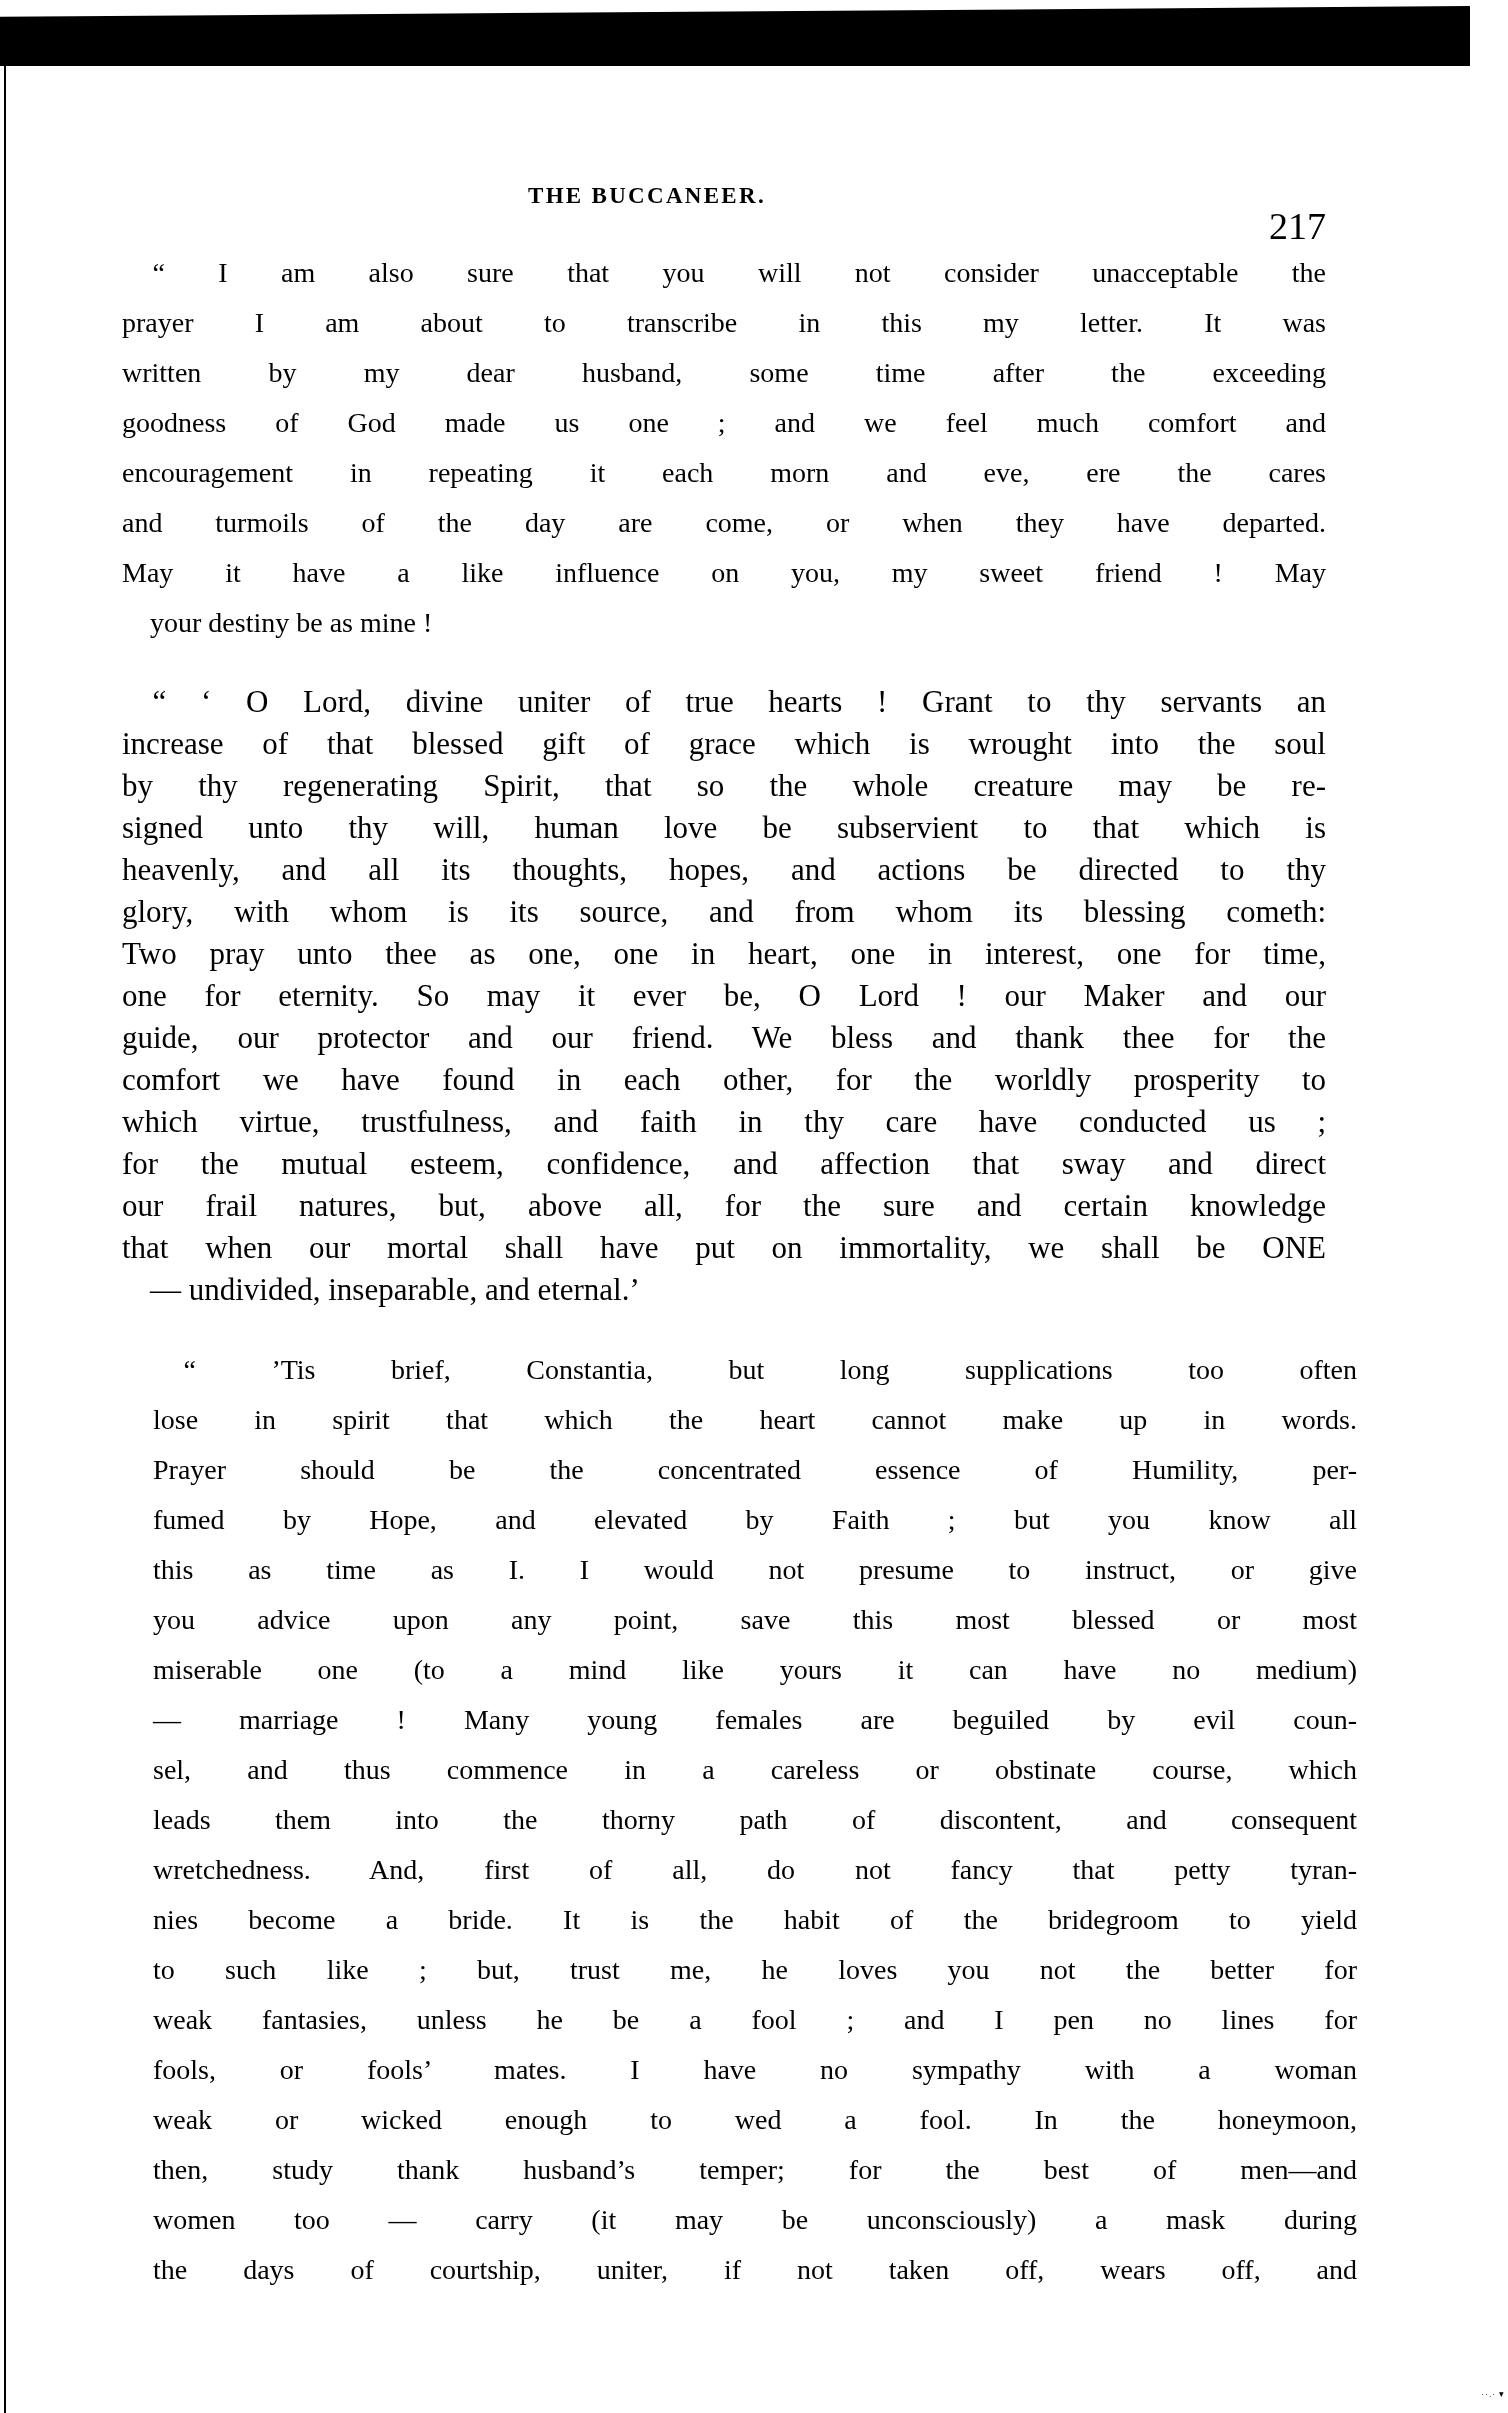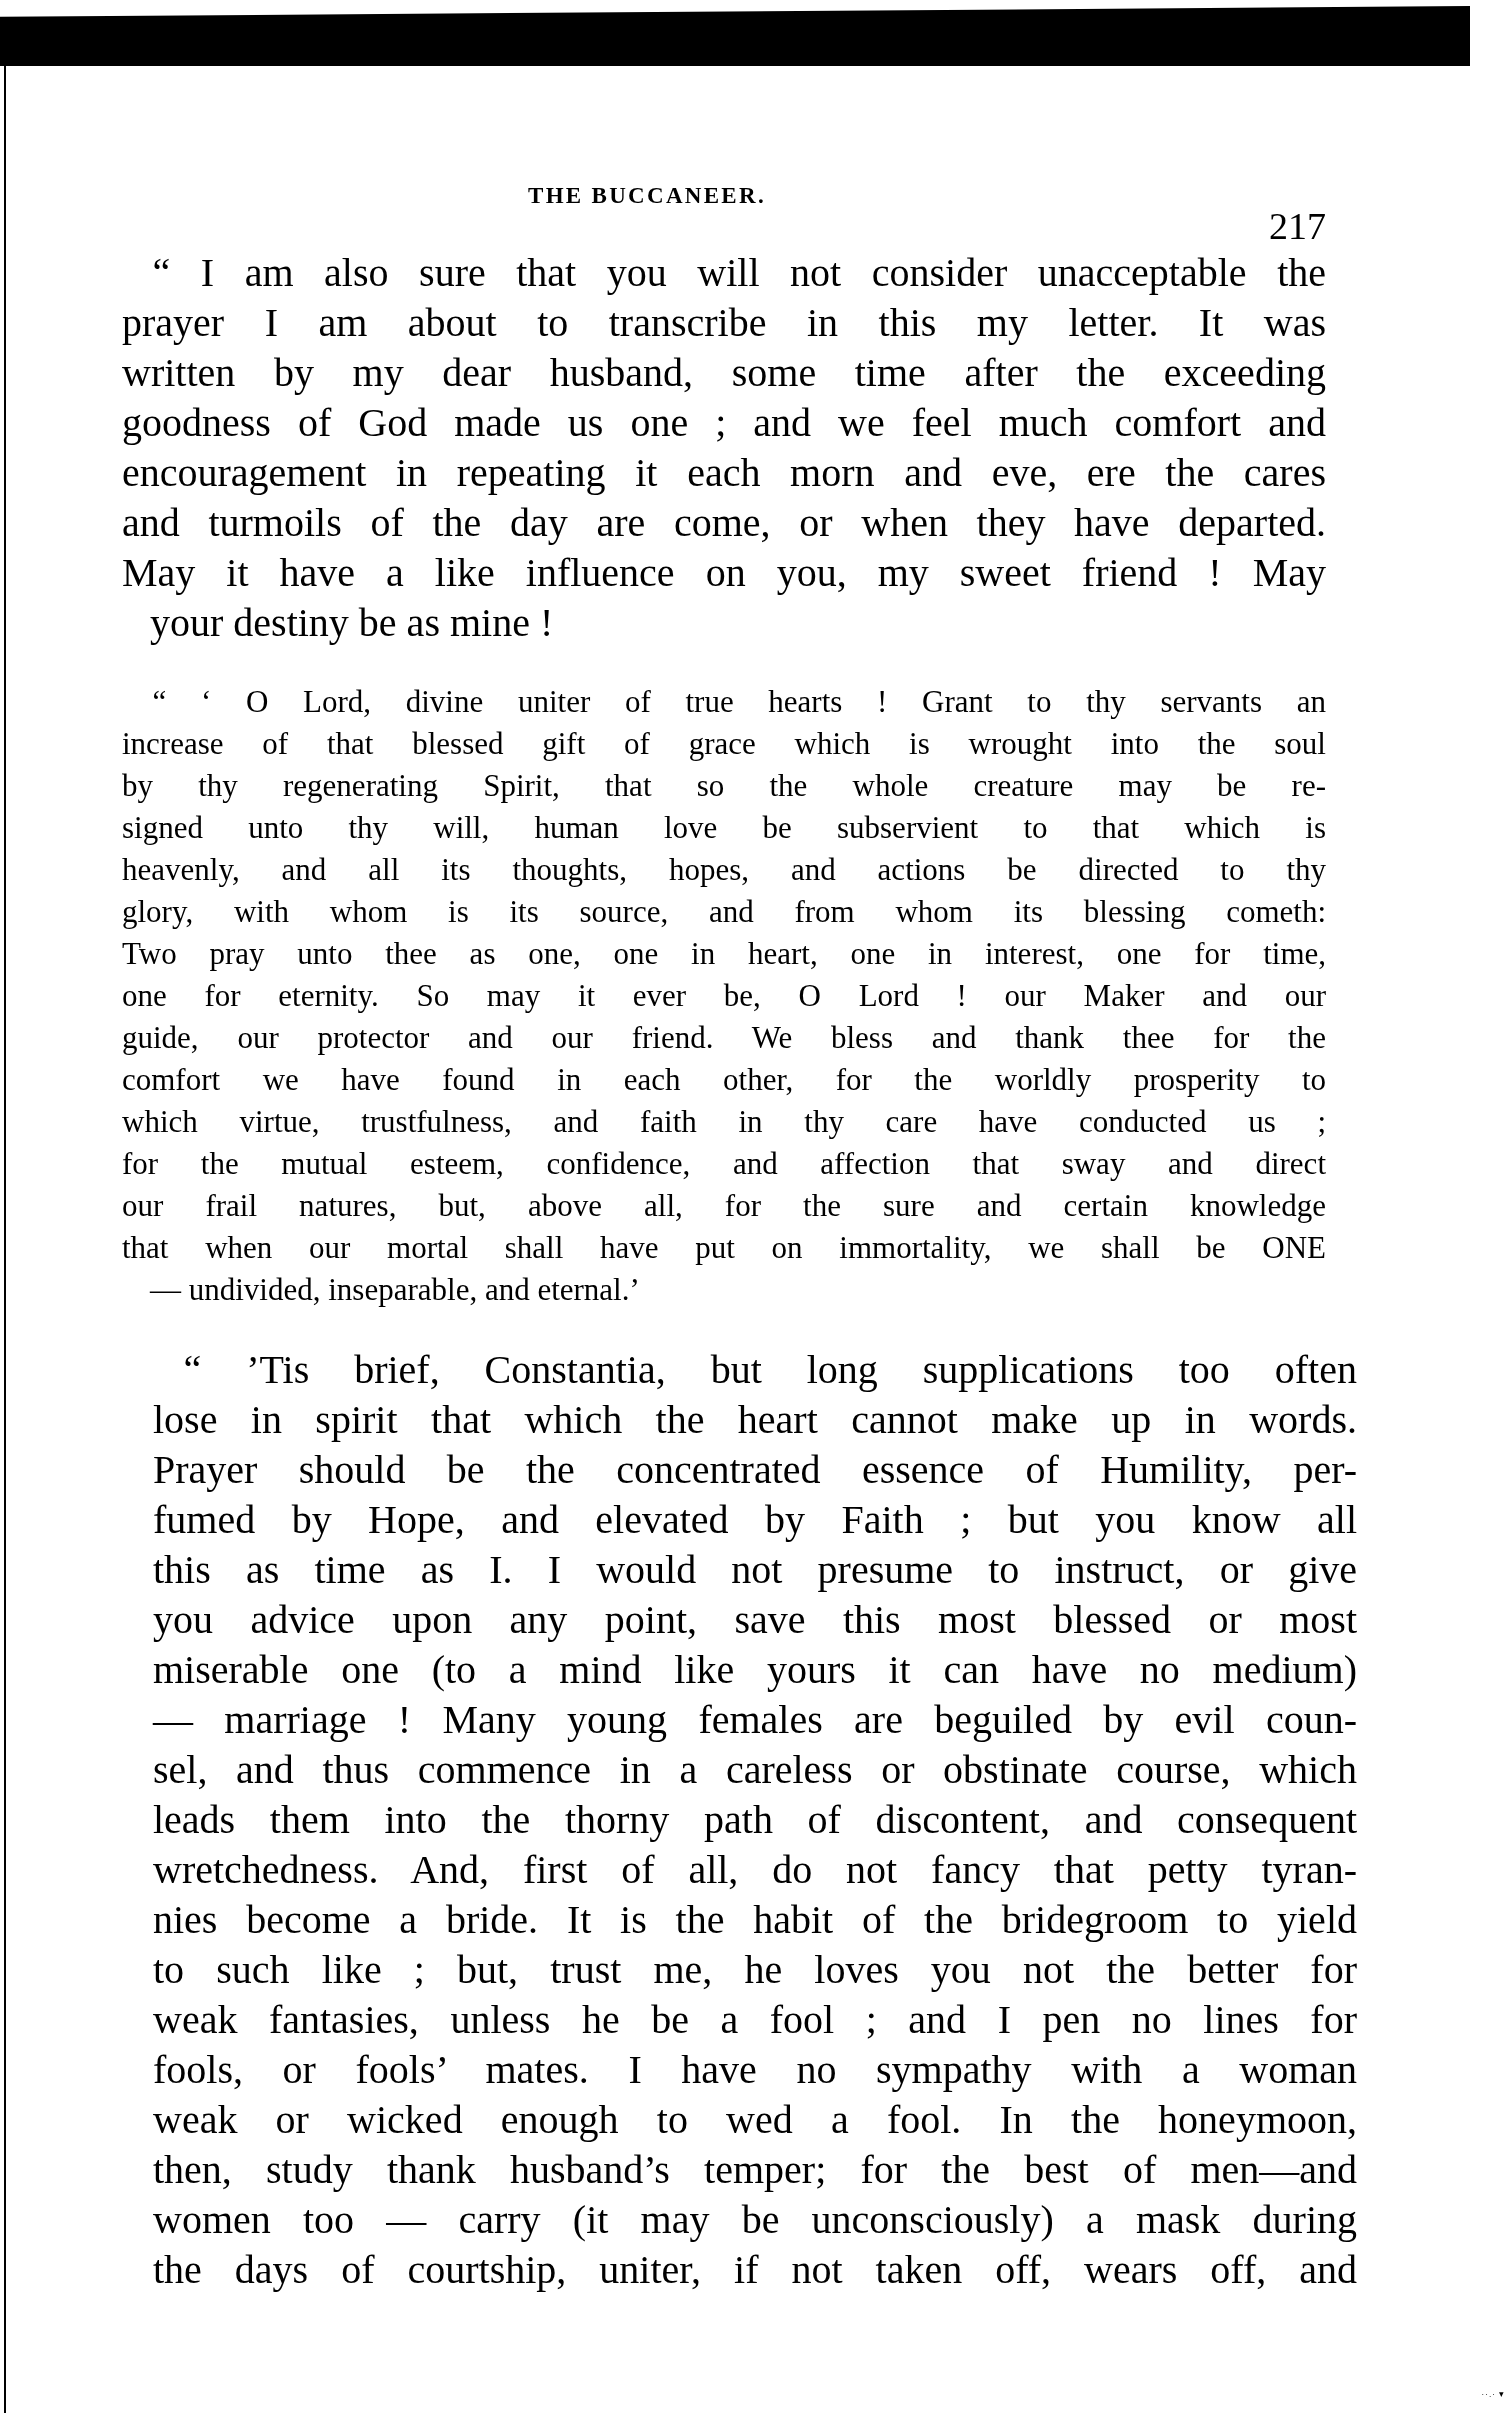--- a/index.html
+++ b/index.html
@@ -22,21 +22,21 @@
   .running-head {
     position: absolute; left: 406px; top: 10.7px;
     font-size: 23px; letter-spacing: 2.3px; font-weight: bold;
   }
   .page-number {
     position: absolute; right: 0; top: 0;
     font-size: 38px;
     margin-top: 32px;
   }
   .text-block { position: absolute; left: 122px; width: 1204px; }
-  .body-text { font-size: 40px; line-height: 50px; }
+  .body-text { font-size: 28px; line-height: 50px; }
   .quote-text { font-size: 31px; line-height: 42px; }
   .indent { text-indent: 30.5px; }
   .line { display: block; text-align: justify; text-align-last: justify; white-space: nowrap; }
   .line.last { text-align-last: left; margin-left: 28px; }
   .stray-mark {
     position: absolute; right: 4.6px; top: 2388px; font-size: 9.2px; letter-spacing: 0.8px;
   }
 </style>
 </head>
 <body>

